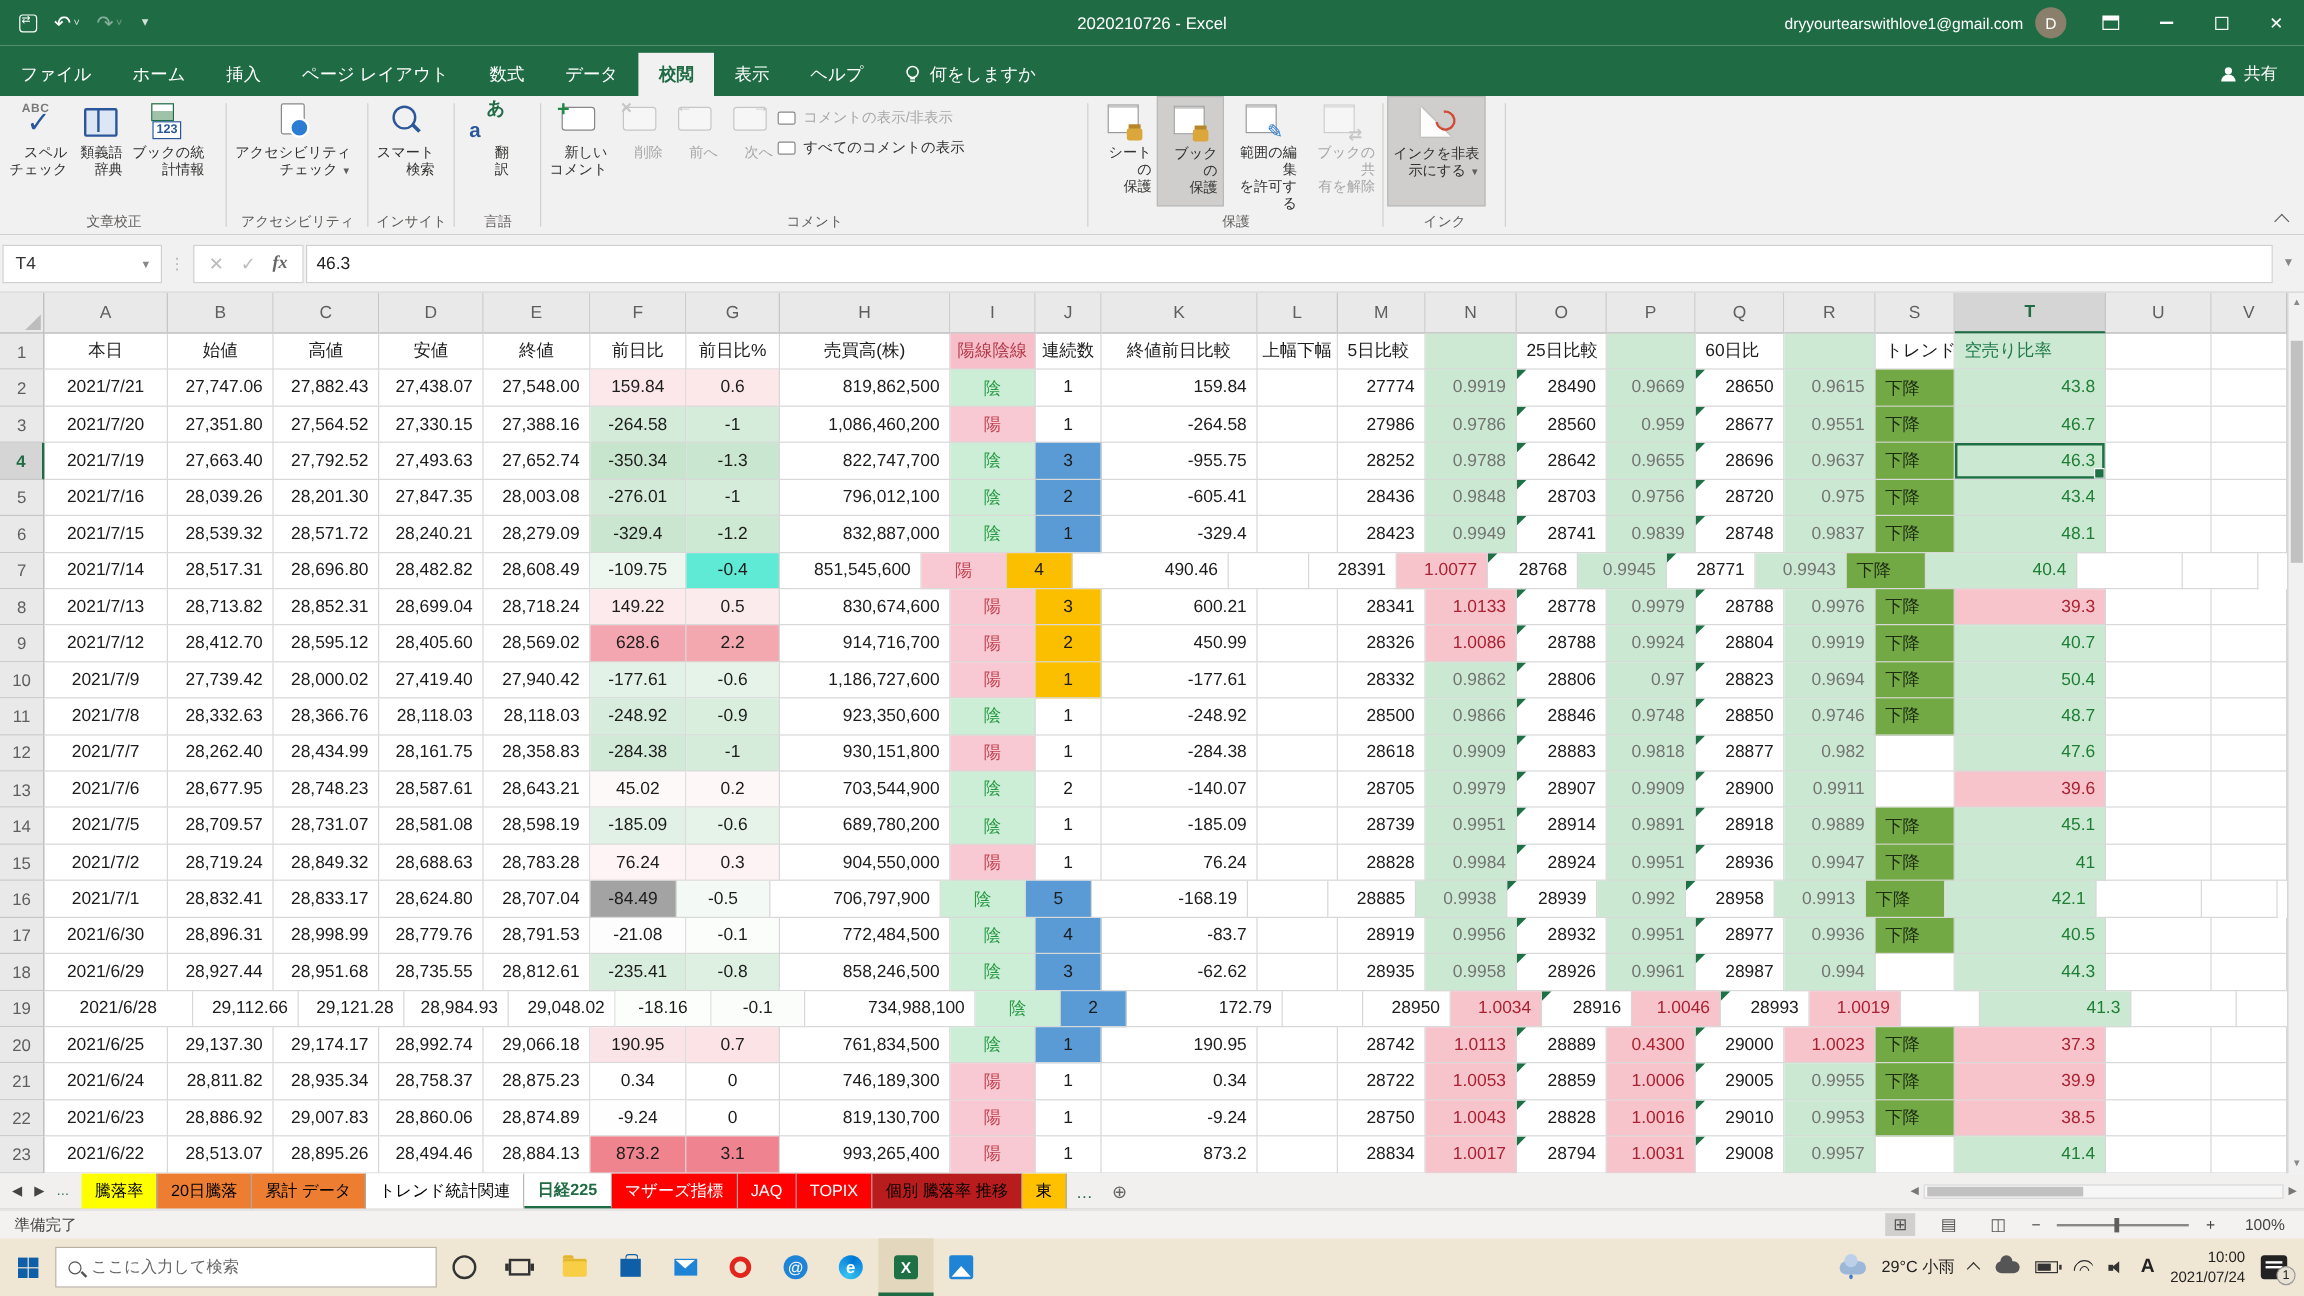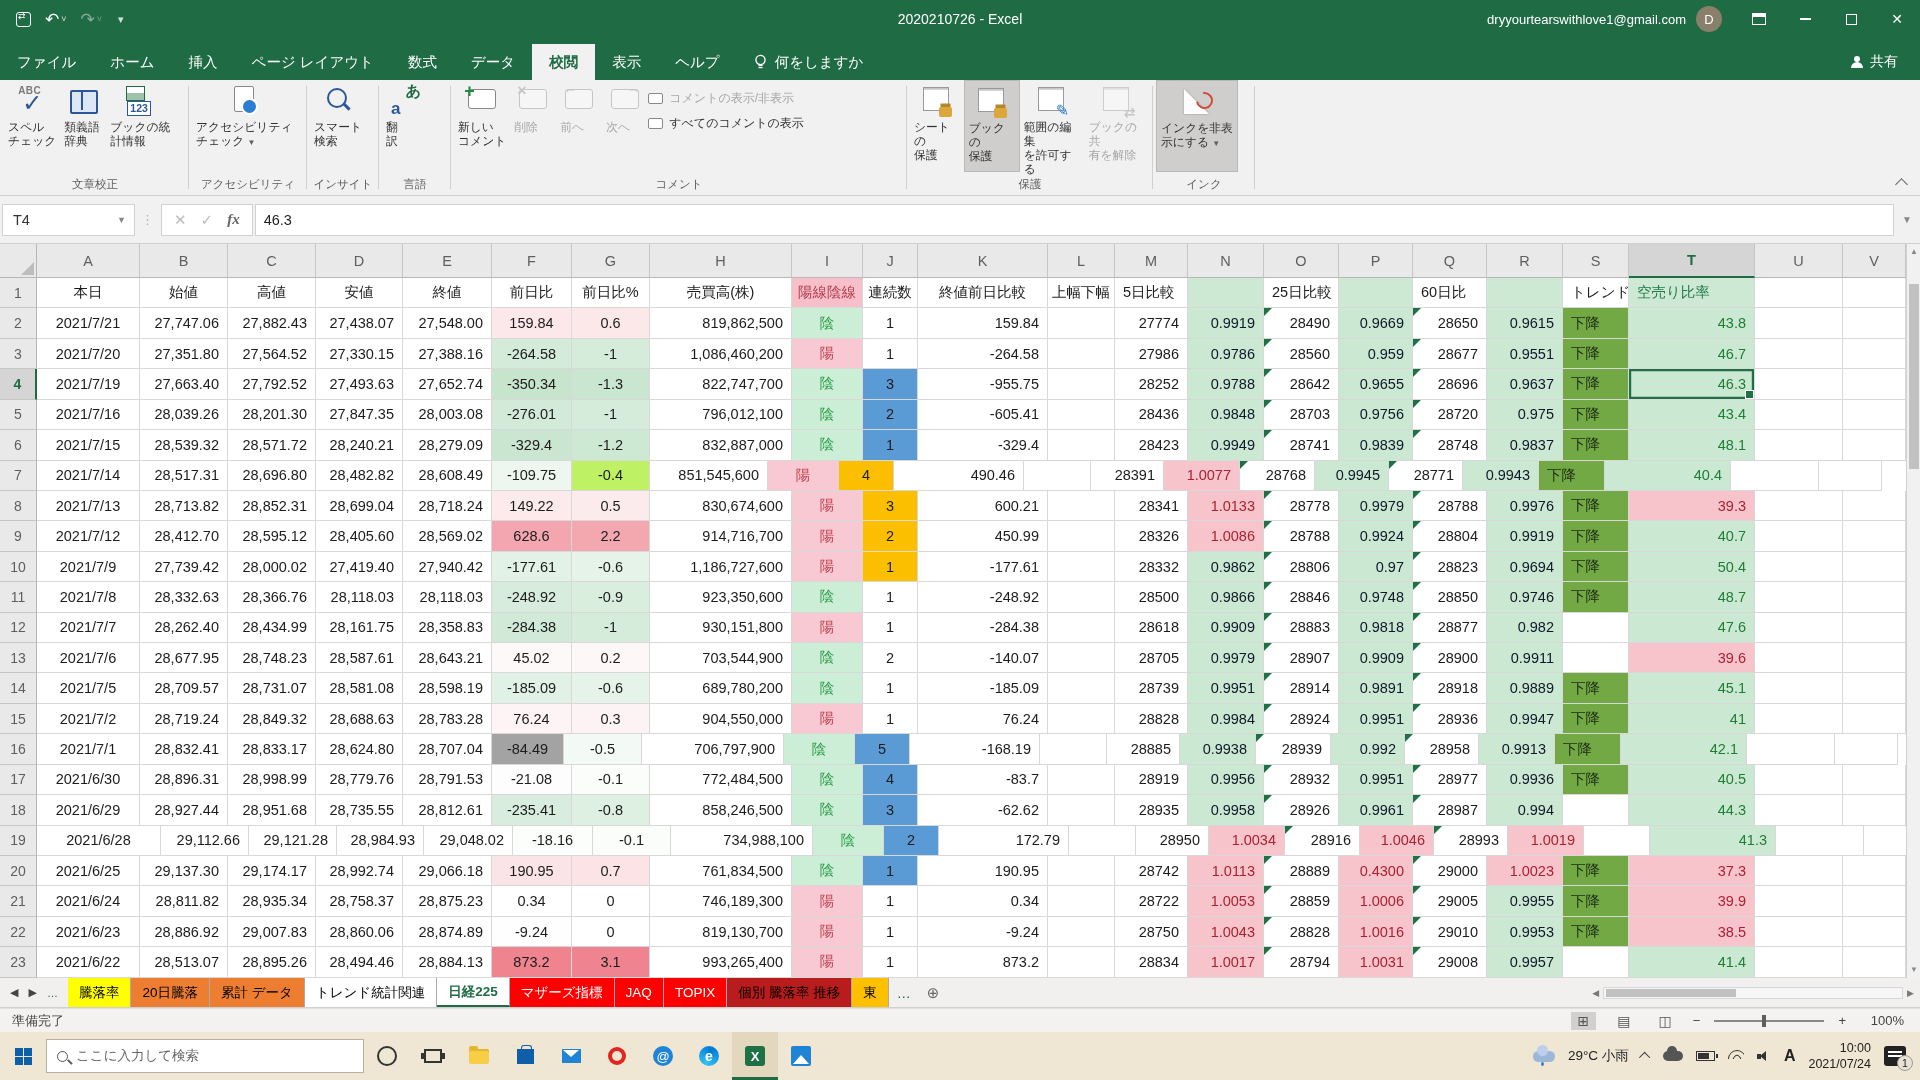--- a/index.html
+++ b/index.html
@@ -29,21 +29,21 @@
   .mtab.active{background:#f1f1f1;color:#1f6b44;font-weight:bold}
   .tellme{display:flex;align-items:center;gap:7px;color:#fff;font-size:14.5px;padding:0 16px;height:36px}
   .share{margin-left:auto;display:flex;align-items:center;gap:6px;color:#fff;font-size:14px;padding-right:22px;height:36px}
 
   
   .ribbon{position:absolute;left:0;top:80px;width:100%;height:116px;background:#f1f1f1;border-bottom:1px solid #d2d0ce}
   .rgroup{position:absolute;top:0;height:115px}
   .rgroup .glabel{position:absolute;bottom:3px;left:0;right:0;text-align:center;font-size:11.5px;color:#605e5c}
   .gsep{position:absolute;top:6px;bottom:6px;width:1px;background:#d2d0ce}
   .rbtns{display:flex;align-items:flex-start;height:92px}
-  .rbtn{min-width:46px;padding:1px 4px;height:92px;text-align:left;font-size:11.8px;color:#323130;cursor:pointer;white-space:pre-line;line-height:1.2}
+  .rbtn{min-width:46px;padding:1px 4px;height:92px;text-align:right;font-size:11.8px;color:#323130;cursor:pointer;white-space:pre-line;line-height:1.2}
   .rbtn.pressed{background:#cfcecd;border:1px solid #b9b9b9}
   .rbtn.disabled{color:#a6a6a6;pointer-events:none}
   .rbtn.disabled .ic{opacity:.4;filter:grayscale(1)}
   .dd{font-size:8px;color:#605e5c}
   .rstack{display:flex;flex-direction:column;justify-content:flex-start;gap:8px;padding-top:10px}
   .sbtn{display:flex;align-items:center;gap:6px;font-size:12px;color:#323130;white-space:nowrap;cursor:pointer}
   .sbtn.disabled{color:#a6a6a6}
   .collapse{position:absolute;right:14px;bottom:6px;width:9px;height:9px;border-left:1.8px solid #605e5c;border-top:1.8px solid #605e5c;transform:rotate(45deg)}
 
   
@@ -97,21 +97,21 @@
   .rh{width:37px;height:100%;background:#e9e9e9;border-right:1px solid #b7b7b7;border-bottom:1px solid #c6c6c6;display:flex;align-items:center;justify-content:center;font-size:14px;color:#5f5f5f;flex:none}
   .rh.rhsel{background:#d5d5d5;color:#1f6b44;border-right:2px solid #1f6b44;font-weight:bold}
   .cell{height:100%;border-right:1px solid #d8d8d8;border-bottom:1px solid #d8d8d8;display:flex;align-items:center;font-size:14.5px;color:#1c1c1c;padding:0 8px;flex:none;position:relative;overflow:hidden;white-space:nowrap}
   .al-c{justify-content:center}.al-r{justify-content:flex-end}.al-l{justify-content:flex-start}
   .hdr-candle{background:#f6bfca;color:#b23a48}
   .hdr-green{background:#cde9d4;color:#1f7a46}
   .yin{background:#cdeed6;color:#269a43}
   .yang{background:#f9c9d3;color:#c0424f}
   .stb{background:#5b9bd5}
   .sto{background:#fbbf00}
-  .rdown{background:#cbe9d2;color:#0f172a}
+  .rdown{background:#cbe9d2;color:#737373}
   .rup{background:#f7c4cc;color:#aa2231}
   .trend{background:#72a944;color:#1c2b12}
   .tok{background:#cbe9d2;color:#1e7e34}
   .talert{background:#f7c4cc;color:#aa2231}
   .tri::before{content:"";position:absolute;left:0;top:0;border-top:8px solid #1e7145;border-right:8px solid transparent}
   .sel{box-shadow:inset 0 0 0 2.2px #1e7145}
   .sel::after{content:"";position:absolute;right:0;bottom:0;width:7px;height:7px;background:#1e7145;border:1.5px solid #fff}
 
   
   .vscroll{position:absolute;right:0;top:244px;width:14px;height:734px;background:#f1f1f1;border-left:1px solid #d0d0d0}
@@ -523,21 +523,21 @@
         <div class="cell al-l" style="width:63px"></div>
       </div>
       <div class="grow">
         <div class="rh ">7</div>
         <div class="cell al-c" style="width:103px">2021/7/14</div>
         <div class="cell al-r" style="width:88px">28,517.31</div>
         <div class="cell al-r" style="width:88px">28,696.80</div>
         <div class="cell al-r" style="width:87px">28,482.82</div>
         <div class="cell al-r" style="width:89px">28,608.49</div>
         <div class="cell al-c" style="width:80px;background:rgb(237,247,239)">-109.75</div>
-        <div class="cell al-c" style="width:78px;background:#bef264">-0.4</div>
+        <div class="cell al-c" style="width:78px;background:#5eead4">-0.4</div>
         <div class="cell al-r" style="width:118px">851,545,600</div>
         <div class="cell al-c yang" style="width:71px">陽</div>
         <div class="cell al-c sto" style="width:55px">4</div>
         <div class="cell al-r" style="width:130px">490.46</div>
         <div class="cell al-c" style="width:67px"></div>
         <div class="cell al-r" style="width:73px">28391</div>
         <div class="cell al-r rup" style="width:76px">1.0077</div>
         <div class="cell al-r tri" style="width:75px">28768</div>
         <div class="cell al-r rdown" style="width:74px">0.9945</div>
         <div class="cell al-r tri" style="width:74px">28771</div>

